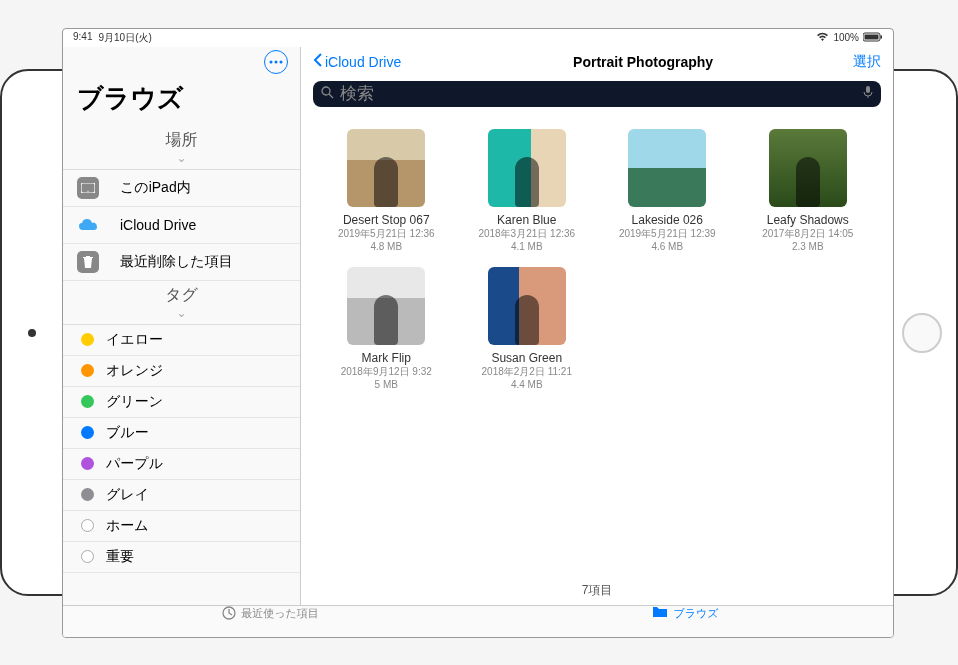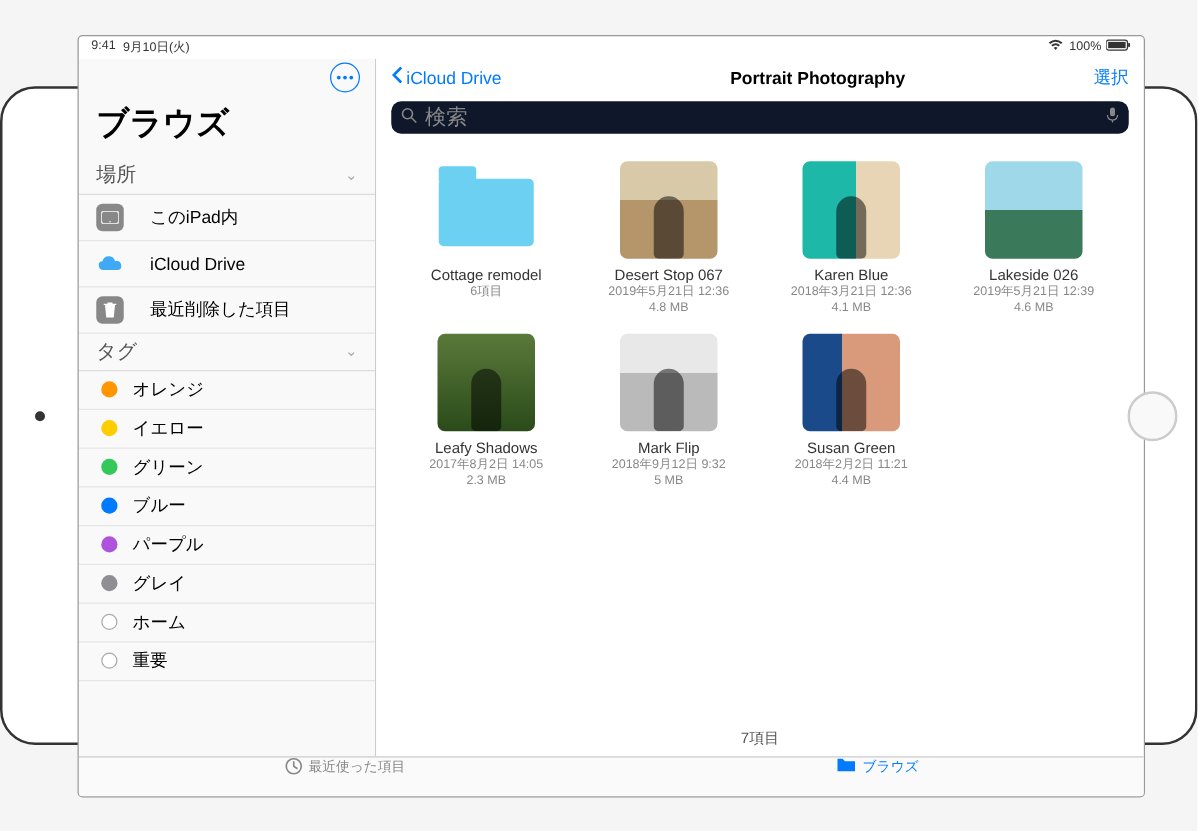--- a/index.html
+++ b/index.html
@@ -1,32 +1,32 @@
 <!DOCTYPE html>
 <html><head>
   <meta charset="utf-8">
   <style>
     * { margin: 0; padding: 0; box-sizing: border-box; font-family: -apple-system, "Helvetica Neue", Arial, sans-serif; }
     body { background: #f5f5f5; display: flex; justify-content: center; align-items: center; min-height: 100vh; }
-    .device { width: 958px; height: 527px; background: #fff; border-radius: 28px; border: 2px solid #333; position: relative; display: flex; align-items: center; padding: 0 40px 0 60px; }
+    .device { width: 958px; height: 527px; background: #fff; border-radius: 28px; border: 2px solid #333; position: relative; display: flex; align-items: center; padding: 0 62px 0 60px; }
     .home-button { width: 40px; height: 40px; border: 2px solid #ccc; border-radius: 50%; position: absolute; right: 14px; top: 50%; transform: translateY(-50%); background: #f9f9f9; }
     .camera-dot { width: 8px; height: 8px; background: #333; border-radius: 50%; position: absolute; left: 26px; top: 50%; transform: translateY(-50%); }
     .screen { flex: 1; height: 610px; background: #fff; border: 1px solid #999; border-radius: 4px; display: flex; flex-direction: column; overflow: hidden; }
 
     .status-bar { height: 18px; display: flex; justify-content: space-between; align-items: center; padding: 0 10px; font-size: 10px; color: #333; }
     .status-left { display: flex; gap: 6px; }
     .status-right { display: flex; gap: 4px; align-items: center; }
 
     .content { flex: 1; display: flex; overflow: hidden; }
 
     .sidebar { width: 238px; border-right: 1px solid #ccc; background: #f9f9f9; display: flex; flex-direction: column; overflow-y: auto; }
     .sidebar-top { height: 30px; display: flex; justify-content: flex-end; align-items: center; padding: 0 12px; }
     .more-btn { width: 24px; height: 24px; border-radius: 50%; border: 1px solid #007aff; display: flex; justify-content: center; align-items: center; color: #007aff; font-size: 12px; }
     .sidebar-title { font-size: 26px; font-weight: 700; padding: 4px 14px 10px; }
-    .section-header { display: flex; justify-content: space-between; align-items: center; padding: 4px 14px; font-size: 16px; color: #555; border-bottom: 1px solid #ddd; }
+    .section-header { display: flex; justify-content: space-between; align-items: center; padding: 4px 14px; font-size: 16px; color: #555; border-bottom: 1px solid #ddd; flex-direction: column; }
     .chevron { color: #aaa; font-size: 12px; }
     .loc-item { display: flex; align-items: center; gap: 21px; padding: 7px 14px; font-size: 14px; border-bottom: 1px solid #e5e5e5; }
     .loc-icon { width: 22px; height: 22px; display: flex; align-items: center; justify-content: center; border-radius: 5px; font-size: 13px; }
     .ipad-i { background: #888; color: #fff; }
     .cloud-i { color: #3fa9f5; font-size: 16px; background: none; }
     .trash-i { background: #888; color: #fff; }
     .tag-item { display: flex; align-items: center; gap: 12px; padding: 6px 14px 6px 18px; font-size: 14px; border-bottom: 1px solid #e5e5e5; }
     .tag-dot { width: 13px; height: 13px; border-radius: 50%; }
     .tag-hollow { border: 1.5px solid #aaa; background: #fff; }
 
@@ -137,26 +137,26 @@
           </div>
           <span>最近削除した項目</span>
         </div>
 
         <div class="section-header">
           <span>タグ</span>
           <span class="chevron">⌄</span>
         </div>
         <div id="tags-container">
             <div class="tag-item">
+              <div class="tag-dot" style="background: rgb(255, 204, 0);"></div>
+              <span>イエロー</span>
+            </div>
+            <div class="tag-item">
               <div class="tag-dot" style="background: rgb(255, 149, 0);"></div>
               <span>オレンジ</span>
-            </div>
-            <div class="tag-item">
-              <div class="tag-dot" style="background: rgb(255, 204, 0);"></div>
-              <span>イエロー</span>
             </div>
             <div class="tag-item">
               <div class="tag-dot" style="background: rgb(52, 199, 89);"></div>
               <span>グリーン</span>
             </div>
             <div class="tag-item">
               <div class="tag-dot" style="background: rgb(0, 122, 255);"></div>
               <span>ブルー</span>
             </div>
             <div class="tag-item">
@@ -206,28 +206,20 @@
                   <rect x="3" y="1" width="4" height="7" rx="2" fill="#888"></rect>
                   <path d="M1 7 Q1 11 5 11 Q9 11 9 7" fill="none" stroke="#888" stroke-width="1"></path>
                   <line x1="5" y1="11" x2="5" y2="13" stroke="#888"></line>
                 </svg>
             </span>
           </div>
         </div>
 
         <div class="grid" id="grid">
             <div class="item">
-              <div class="thumb folder-thumb">
-                <div class="folder-tab"></div>
-                <div class="folder-shape"></div>
-              </div>
-              <div class="item-name">Cottage remodel</div>
-              <div class="item-meta">6項目</div>
-            </div>
-            <div class="item">
               <div class="thumb ph1">
                 <div class="silhouette"></div>
               </div>
               <div class="item-name">Desert Stop 067</div>
               <div class="item-meta">2019年5月21日 12:36</div>
               <div class="item-meta">4.8 MB</div>
             </div>
             <div class="item">
               <div class="thumb ph2">
                 <div class="silhouette"></div>

